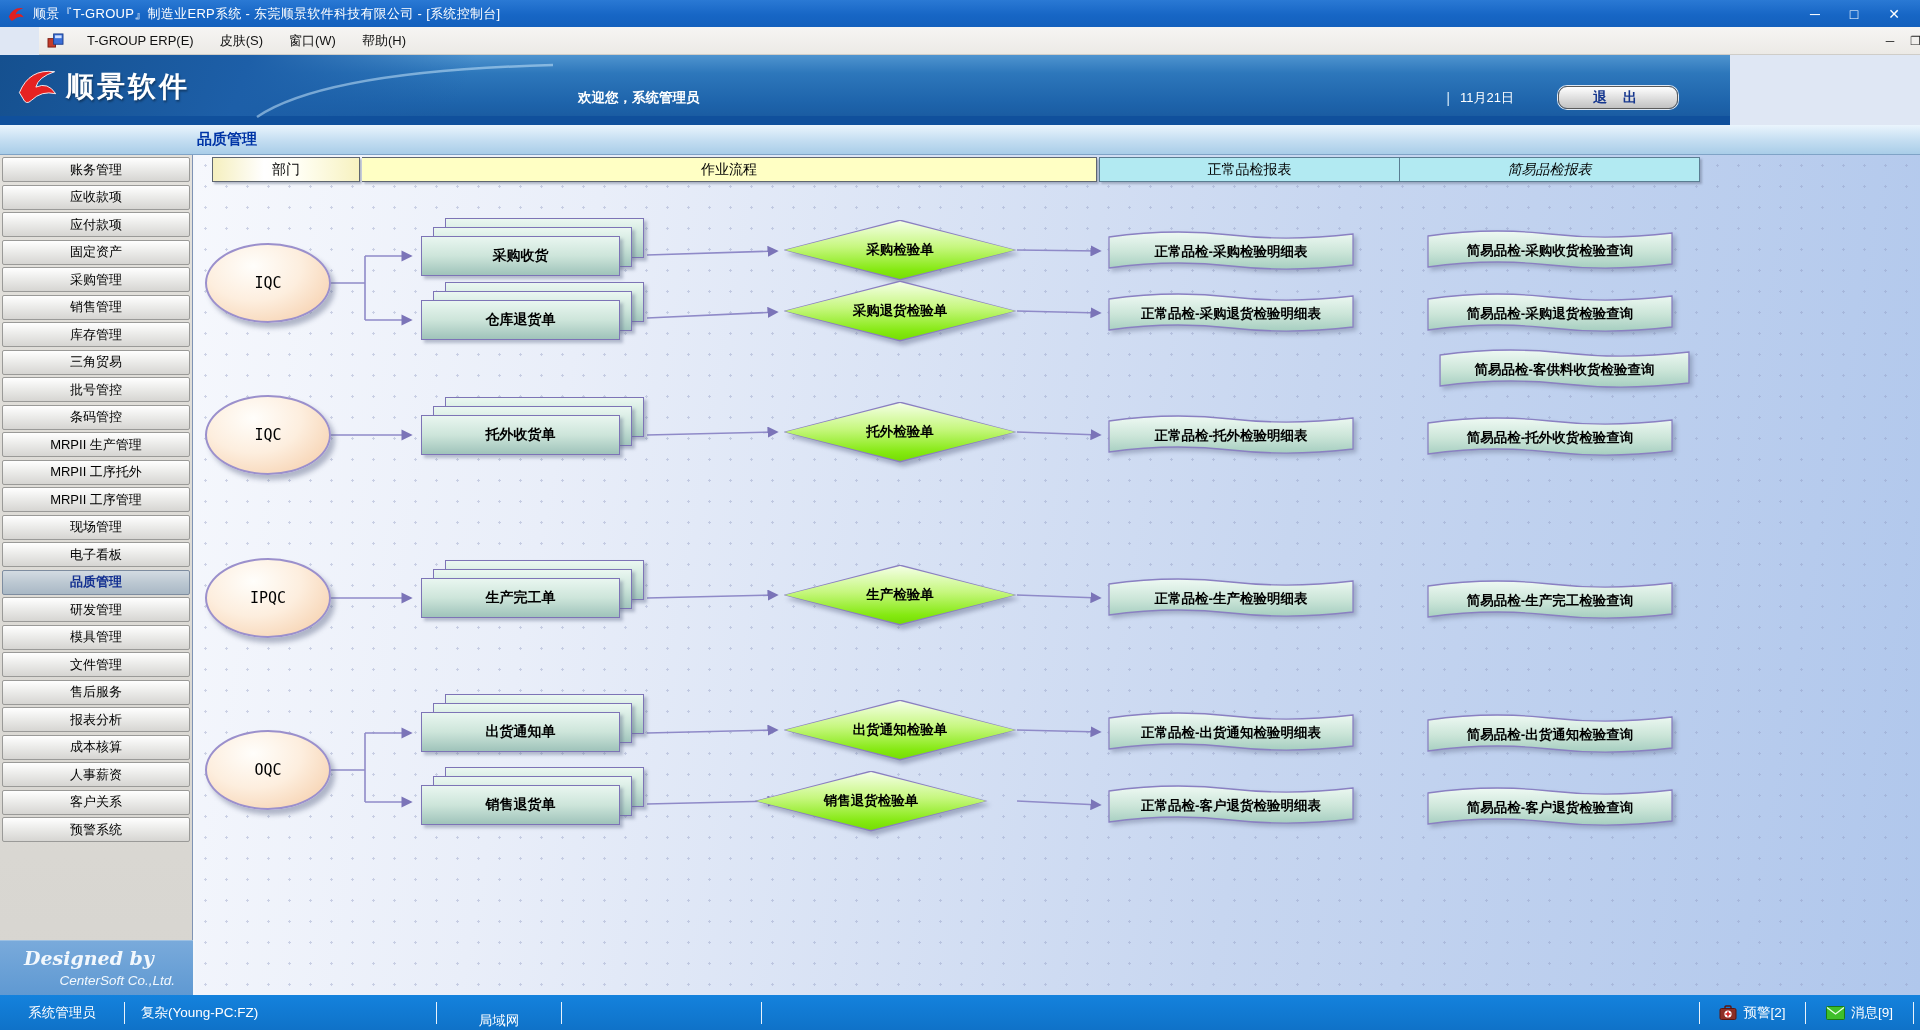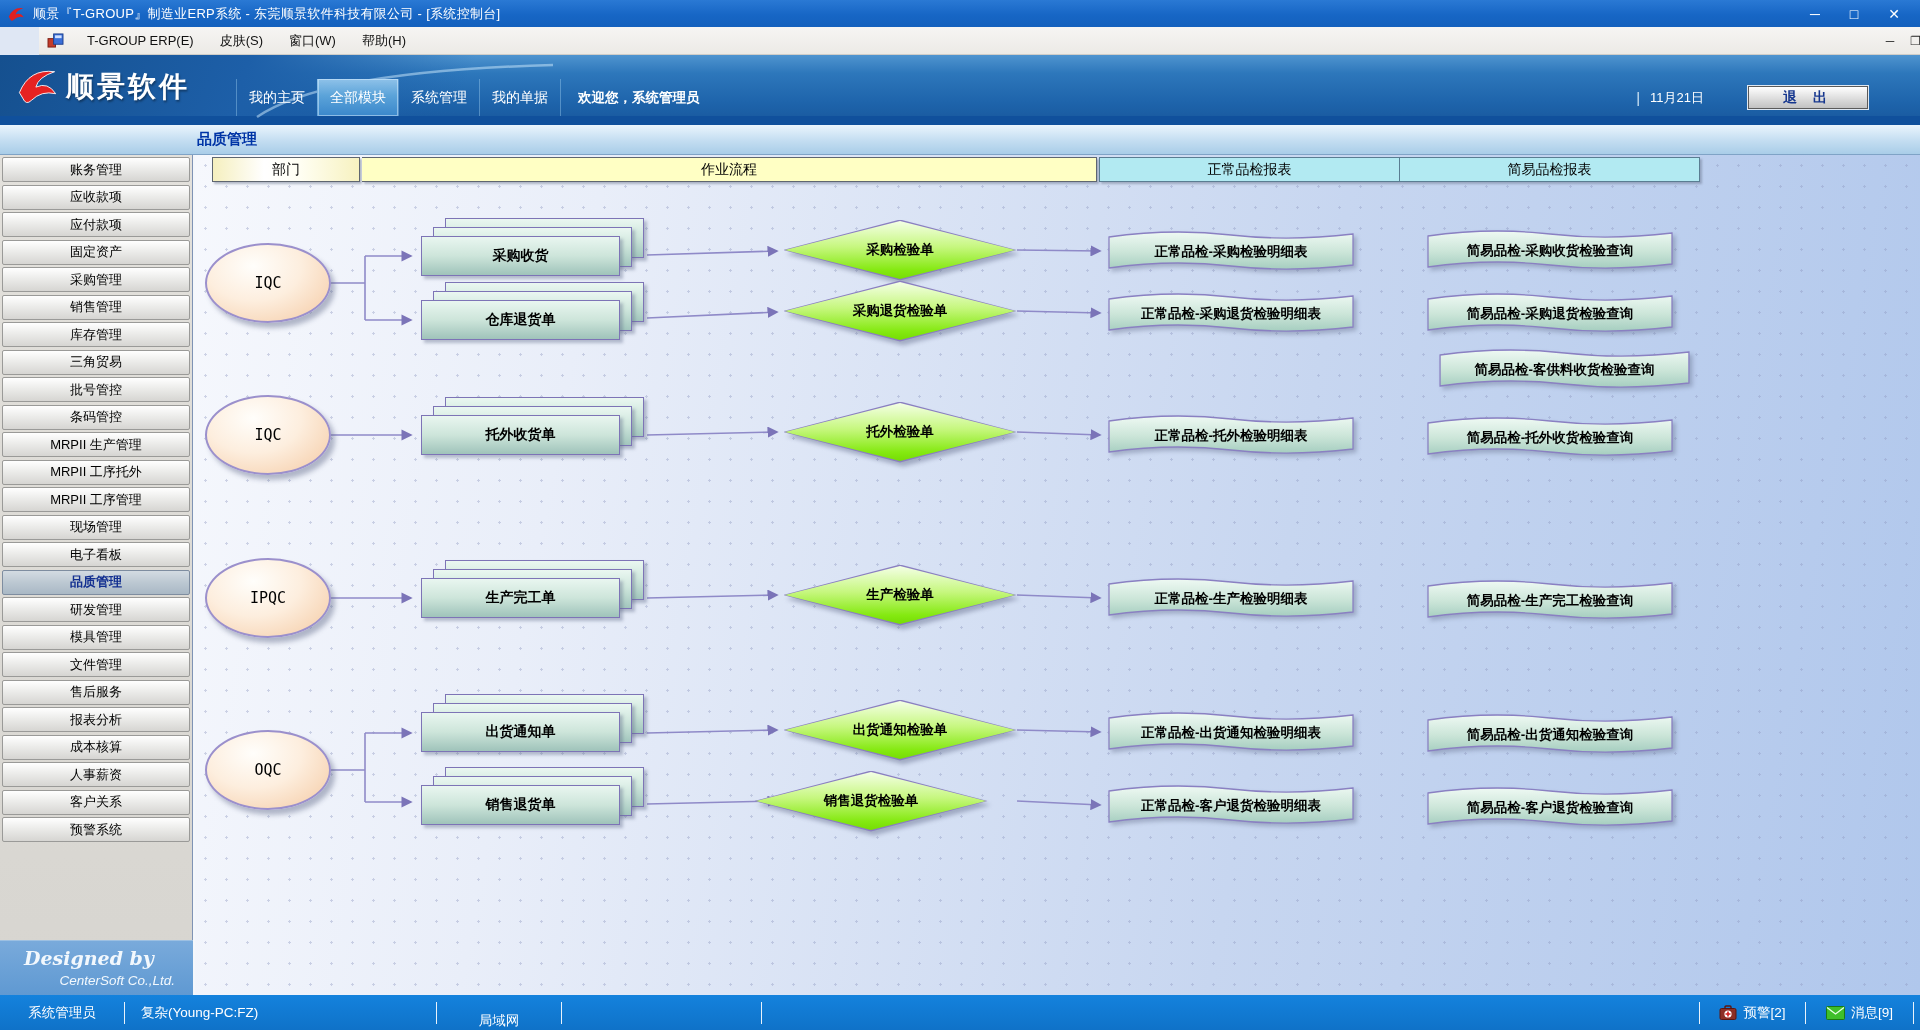--- a/index.html
+++ b/index.html
@@ -19,21 +19,21 @@
   
   .menubar { position:absolute; left:0; top:27px; width:1920px; height:28px;
     background:linear-gradient(180deg,#f6f5f3,#eceae6); border-bottom:1px solid #cfcdc8;
     display:flex; align-items:center; font-size:13px; color:#111;margin-left:39px; }
   .menubar .mdi-ico { width:17px; height:15px; margin:0 10px 0 8px; }
   .menu-item { padding:4px 13px; cursor:default; }
   .mdi-ctrls { margin-left:auto; display:flex; gap:16px; padding-right:12px; color:#222; }
   .mdi-ctrls span { font-size:12px; }
 
   
-  .banner { position:absolute; left:0; top:55px; width:1920px; height:70px;
+  .banner { position:absolute; left:0; top:55px; width:1730px; height:70px;
     background:linear-gradient(180deg,#4f94cf 0%,#2d77bb 30%,#1e64ab 78%,#1a5ca2 100%);
     border-bottom:9px solid #10509c; color:#fff; }
   .banner::before { content:""; position:absolute; left:0; top:0; width:640px; height:61px;
     background:linear-gradient(110deg,#15508f 0%,#1d5fa8 38%,rgba(29,95,168,0) 72%); }
   .swoosh { position:absolute; left:255px; top:6px; width:300px; height:58px; }
   .logo { position:absolute; left:14px; top:9px; width:46px; height:44px; }
   .logo-text { position:absolute; left:66px; top:13px; font-size:28px; font-weight:bold;
     letter-spacing:3px; text-shadow:1px 2px 2px rgba(0,0,0,.35); }
   .tabs { position:absolute; left:236px; bottom:0; height:37px; display:flex; }
   .tab { min-width:76px; padding:0 12px; display:flex; align-items:center; justify-content:center;
@@ -42,21 +42,21 @@
   .tab.active { background:linear-gradient(180deg,#8fc2e9 0%,#5ba3d9 45%,#3a87cb 100%);
     box-shadow:inset 0 0 0 1px rgba(220,240,255,.5); }
   .welcome { position:absolute; left:578px; bottom:0; height:37px; display:flex;
     align-items:center; font-size:13.5px; font-weight:bold; }
   .banner-right { position:absolute; right:0; bottom:0; height:37px; display:flex; align-items:center; }
   .banner-sep { color:#cfe4f5; font-size:15px; margin-right:10px; }
   .banner-date { font-size:13px; margin-right:44px; }
   .exit-btn { width:120px; height:23px; margin-right:52px; display:flex; align-items:center;
     justify-content:center; font-size:14px; font-weight:bold; color:#15368e; cursor:pointer;
     background:linear-gradient(180deg,#ffffff,#e3e3e3 45%,#c2c2c2 100%);
-    border:1px solid #5a5a5a; box-shadow:0 0 0 1px #dfe8f2; border-radius:0; letter-spacing:6px; }
+    border:1px solid #5a5a5a; box-shadow:0 0 0 1px #dfe8f2; border-radius:9px; letter-spacing:6px; }
 
   
   .subheader { position:absolute; left:0; top:125px; width:1920px; height:30px;
     background:linear-gradient(180deg,#eaf5fd 0%,#c3ddf1 55%,#a9cde8 100%);
     border-bottom:1px solid #7fa3c6; }
   .subheader .sh-title { position:absolute; left:197px; top:5px; font-size:15px;
     font-weight:bold; color:#0034a6; }
 
   
   .sidebar { position:absolute; left:0; top:155px; width:193px; height:840px;
@@ -83,21 +83,21 @@
       linear-gradient(100deg,#f6f8fd 0%,#e9eef9 22%,#c7d6f0 62%,#b0c7ec 100%);
     background-size:21px 21px, 100% 100%; overflow:hidden; }
   .wires { position:absolute; left:0; top:0; width:1727px; height:840px; z-index:1; }
   .hdr { position:absolute; top:2px; height:25px; z-index:3; display:flex; align-items:center;
     justify-content:center; font-size:14px; color:#000; border:1px solid #5f6670;
     box-shadow:2px 2px 2px rgba(100,110,135,.45); }
   .hdr-dept { left:17px; width:148px;
     background:linear-gradient(90deg,#f5efbe 0%,#ffffff 35%,#fffef2 60%,#f7f2c0 100%);font-family:Liberation Serif, serif; }
   .hdr-flow { left:167px; width:735px; background:#ffffc4; border-left:none; }
   .hdr-normal { left:904px; width:301px; background:#b2eaf2; border-color:#5a7d92; }
-  .hdr-simple { left:1205px; width:300px; background:#b2eaf2; border-color:#5a7d92; border-left:none; }
+  .hdr-simple { left:1205px; width:300px; background:#b2eaf2; border-color:#5a7d92; border-left:none;font-style:italic; }
 
   .node { position:absolute; z-index:2; }
 
   .ellipse { width:126px; height:80px; border-radius:50%; border:2px solid #9b90cc;
     background:radial-gradient(ellipse at 38% 28%,#fffefb 0%,#fdeede 45%,#f4c9a2 100%);
     box-shadow:4px 5px 5px rgba(95,105,135,.45); display:flex; align-items:center;
     justify-content:center; font-family:"DejaVu Sans Mono","Liberation Mono",monospace;
     font-size:15px; color:#000; }
 
   .pbox { width:199px; height:40px; }
@@ -182,26 +182,20 @@
 </div>
 
 <div class="banner">
   <svg class="swoosh" viewBox="0 0 300 58">
     <path d="M2 56 Q70 10 298 4" fill="none" stroke="rgba(195,225,248,.55)" stroke-width="2.5"></path>
   </svg>
   <svg class="logo" viewBox="0 0 40 40">
     <path d="M4 26 Q13 4 36 7 Q21 12 19 21 Q30 16 37 27 Q24 24 15 33 Q10 38 7 31 Z" fill="#e62222" stroke="#fff" stroke-width="0.8"></path>
   </svg>
   <div class="logo-text">顺景软件</div>
-  <div class="tabs">
-    <div class="tab">我的主页</div>
-    <div class="tab active">全部模块</div>
-    <div class="tab">系统管理</div>
-    <div class="tab">我的单据</div>
-  </div>
   <div class="welcome">欢迎您，系统管理员</div>
   <div class="banner-right">
     <span class="banner-sep">|</span>
     <span class="banner-date">11月21日</span>
     <div class="exit-btn">退 出</div>
   </div>
 </div>
 
 <div class="subheader">
   <div class="sh-title">品质管理</div>

